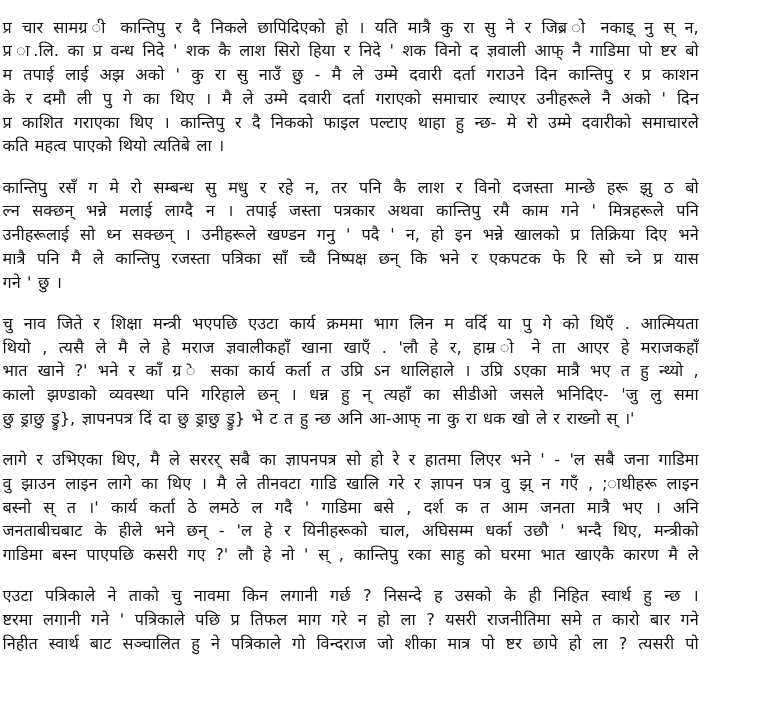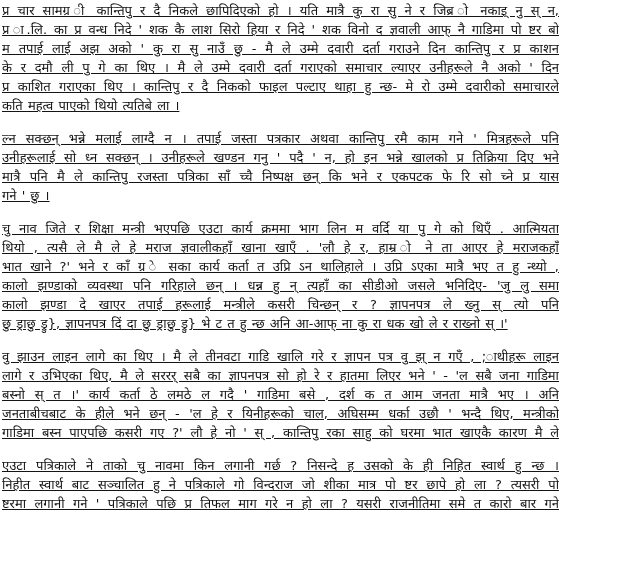--- a/index.html
+++ b/index.html
@@ -5,26 +5,25 @@
   html, body { margin: 0; padding: 0; }
   body {
     width: 621px;
     height: 572px;
     background: #ffffff;
     overflow: hidden;
   }
   .page {
     box-sizing: border-box;
     width: 561px;
-    padding: 1px 2px 0 2px;
+    padding: 13px 2px 0 2px;
     font-family: "DejaVu Sans", sans-serif;
     font-size: 13px;
     color: #141414;
     font-weight: 400;
-    text-decoration: underline;
   }
   .para { margin: 0 0 14px 0; }
   .line {
     height: 19px;
     line-height: 19px;
     overflow: hidden;
     text-align: justify;
     text-align-last: justify;
     word-spacing: 1px;
   }
@@ -39,38 +38,38 @@
 <div class="page">
     <div class="para">
       <div class="line">प्र चार सामग्र ी कान्तिपु र दै निकले  छापिदिएको  हो  । यति मात्रै  कु रा सु ने र जिब्र ो  नकाइ् नु स्  न,</div>
       <div class="line">प्र ा.लि. का प्र वन्ध निदे ' शक कै लाश सिरो हिया र निदे ' शक विनो द ज्ञवाली आफ् नै  गाडिमा पो ष्टर बो</div>
       <div class="line">म तपाई लाई  अझ अको '  कु रा सु नाउँ छु - मै ले  उम्मे दवारी दर्ता  गराउने  दिन कान्तिपु र प्र काशन</div>
       <div class="line">के र दमौ ली पु गे का थिए । मै ले  उम्मे दवारी दर्ता  गराएको  समाचार ल्याएर उनीहरूले  नै  अको ' दिन</div>
       <div class="line">प्र काशित गराएका थिए । कान्तिपु र दै निकको  फाइल पल्टाए थाहा हु न्छ- मे रो  उम्मे दवारीको  समाचारले</div>
       <div class="line end">कति महत्व पाएको  थियो  त्यतिबे ला ।</div>
     </div>
     <div class="para">
+      <div class="line">कान्तिपु रसँ ग मे रो  सम्बन्ध सु मधु र रहे न, तर पनि कै लाश र विनो दजस्ता  मान्छे हरू झु ठ बो</div>
       <div class="line">ल्न सक्छन्  भन्ने  मलाई  लाग्दै न । तपाई  जस्ता पत्रकार अथवा कान्तिपु रमै  काम गने '  मित्रहरूले  पनि</div>
       <div class="line">उनीहरूलाई  सो ध्न सक्छन्  । उनीहरूले  खण्डन गनु ' पदै ' न, हो इन भन्ने  खालको  प्र तिक्रिया दिए भने</div>
       <div class="line">मात्रै  पनि मै ले  कान्तिपु रजस्ता पत्रिका साँ च्चै  निष्पक्ष छन्  कि भने र एकपटक फे रि सो च्ने  प्र यास</div>
       <div class="line end">गने ' छु  ।</div>
     </div>
     <div class="para">
       <div class="line">चु नाव जिते र शिक्षा मन्त्री भएपछि एउटा कार्य क्रममा भाग लिन म वर्दि या पु गे को  थिएँ  . आत्मियता</div>
       <div class="line">थियो , त्यसै ले  मै ले  हे मराज ज्ञवालीकहाँ  खाना खाएँ  . 'लौ  हे र, हाम्र ो  ने ता आएर हे मराजकहाँ</div>
       <div class="line">भात खाने  ?' भने र काँ ग्र े सका कार्य कर्ता  त उप्रि ऽन थालिहाले  । उप्रि ऽएका मात्रै  भए त हु न्थ्यो ,</div>
       <div class="line">कालो झण्डाको  व्यवस्था पनि गरिहाले छन्  । धन्न हु न्  त्यहाँ का सीडीओ  जसले  भनिदिए- 'जु लु समा</div>
-      <div class="line">कालो झण्डा दे खाएर  तपाई हरूलाई  मन्त्रीले  कसरी चिन्छन्  र ?  ज्ञापनपत्र ले ख्नु स्  त्यो  पनि</div>
       <div class="line end">छु ड्राछु ड्रु}, ज्ञापनपत्र दिं दा छु ड्राछु ड्रु} भे ट त हु न्छ अनि आ-आफ् ना कु रा धक खो ले र राख्नो स्  ।'</div>
     </div>
     <div class="para">
+      <div class="line">लागे र उभिएका थिए, मै ले  सररर्  सबै का ज्ञापनपत्र सो हो रे र हातमा लिएर भने ' - 'ल सबै  जना गाडिमा</div>
       <div class="line">   वु झाउन लाइन लागे का थिए । मै ले  तीनवटा गाडि खालि गरे र ज्ञापन पत्र वु झ्  न गएँ  , ;ाथीहरू लाइन</div>
-      <div class="line">लागे र उभिएका थिए, मै ले  सररर्  सबै का ज्ञापनपत्र सो हो रे र हातमा लिएर भने ' - 'ल सबै  जना गाडिमा</div>
       <div class="line">बस्नो स्  त ।' कार्य कर्ता  ठे लमठे ल गदै '  गाडिमा बसे , दर्श क त आम जनता मात्रै  भए । अनि</div>
       <div class="line">जनताबीचबाट के हीले  भने छन् - 'ल हे र यिनीहरूको  चाल, अघिसम्म धर्का उछौ '  भन्दै  थिए, मन्त्रीको</div>
       <div class="line">गाडिमा बस्न पाएपछि कसरी गए ?' लौ  हे नो ' स् , कान्तिपु रका साहु को  घरमा भात खाएकै  कारण मै ले</div>
     </div>
     <div class="para">
       <div class="line">एउटा पत्रिकाले  ने ताको  चु नावमा किन लगानी गर्छ  ? निसन्दे ह उसको  के ही निहित स्वार्थ  हु न्छ ।</div>
+      <div class="line">ष्टरमा लगानी गने '  पत्रिकाले  पछि प्र तिफल माग गरे न हो ला ? यसरी राजनीतिमा समे त कारो बार गने</div>
       <div class="line">निहीत स्वार्थ बाट सञ्चालित हु ने  पत्रिकाले  गो विन्दराज जो शीका मात्र पो ष्टर छापे  हो ला ? त्यसरी पो</div>
-      <div class="line">ष्टरमा लगानी गने '  पत्रिकाले  पछि प्र तिफल माग गरे न हो ला ? यसरी राजनीतिमा समे त कारो बार गने</div>
     </div>
   </div>
 
 </body></html>

